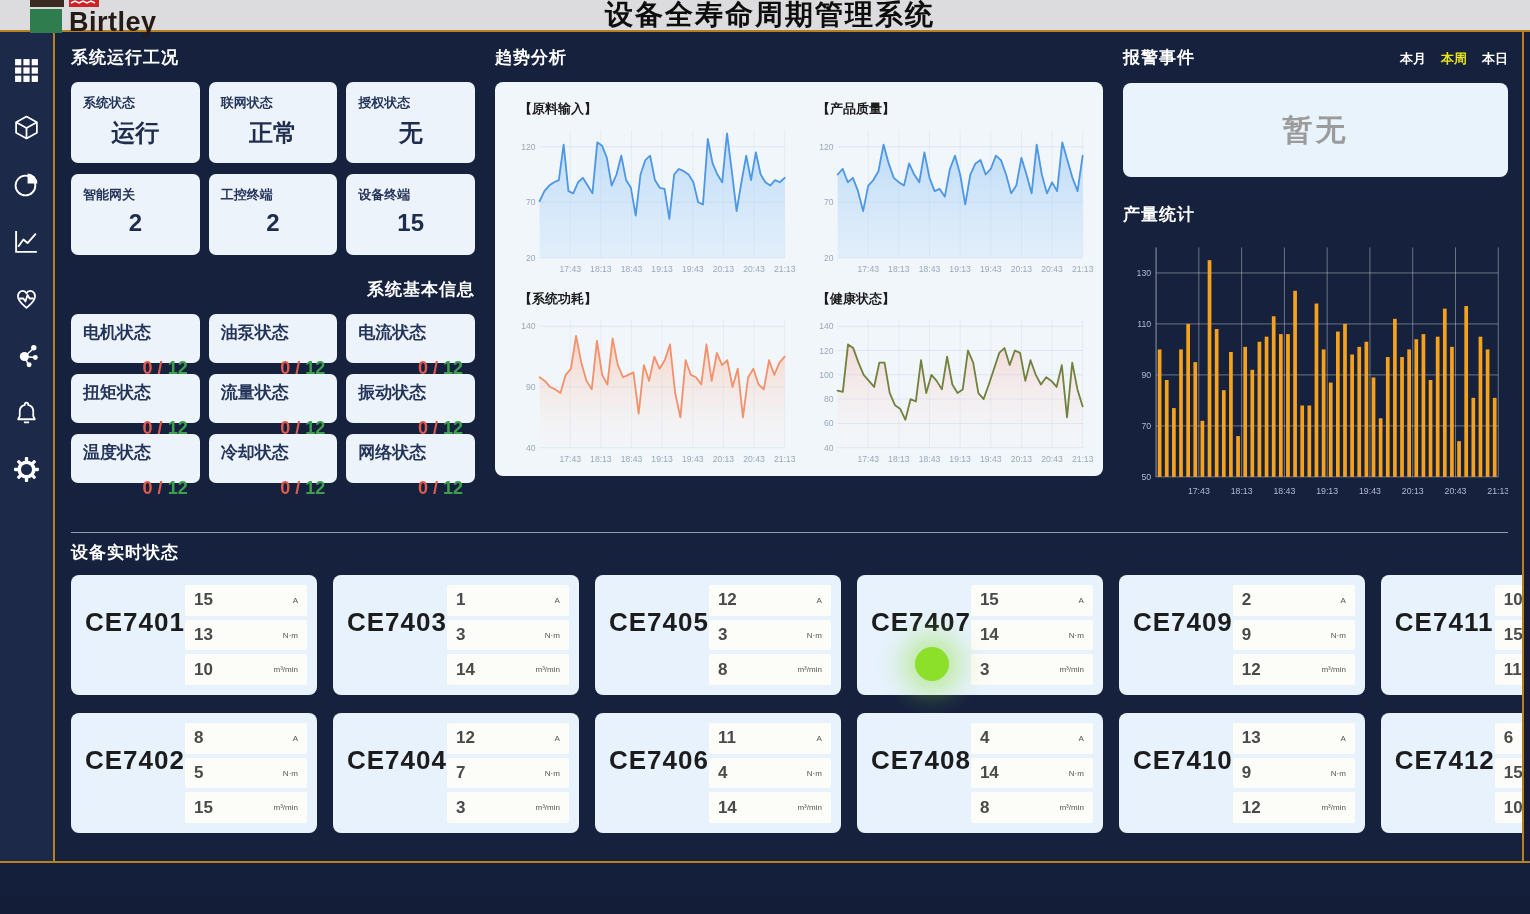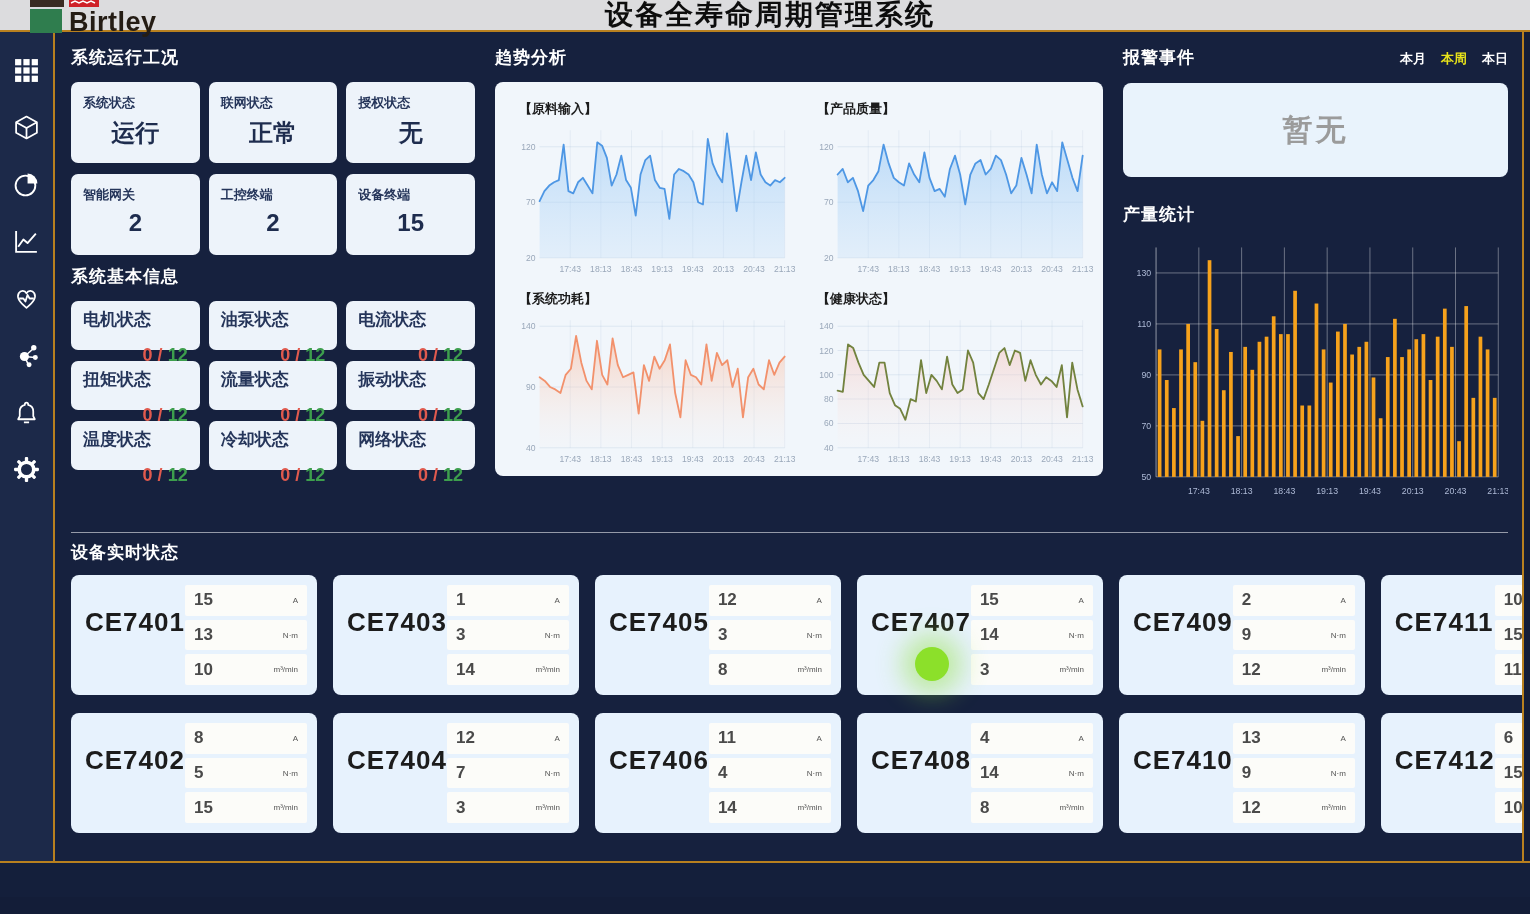--- a/index.html
+++ b/index.html
@@ -33,21 +33,21 @@
   .top-row { display:flex; gap:20px; height:476px; }
   .col-left { width:404px; flex:none; }
   .col-mid  { width:608px; flex:none; }
   .col-right{ flex:1; }
 
   
   .grid3 { display:grid; grid-template-columns:repeat(3,1fr); gap:11px 9px; margin-top:13px; }
   .stat-card { background:#edf3fa; border-radius:7px; height:81px; padding:12px 12px 8px; }
   .stat-label { color:#25355a; font-size:13px; font-weight:700; }
   .stat-value { color:#1e2c4e; font-size:24px; font-weight:700; text-align:center; margin-top:5px; }
-  .h-info { margin-top:10px; }
+  .h-info { margin-top:23px;text-align:right; }
   .info-card { background:#edf3fa; border-radius:7px; height:49px; padding:7px 12px 4px; }
   .info-label { color:#25355a; font-size:17px; font-weight:700; }
   .info-val { font-size:18px; font-weight:700; margin-top:14px;text-align:right; }
   .red { color:#e05a4e; } .green { color:#3d9e4d; }
 
   
   .trend-panel { margin-top:13px; background:#f1f6fb; border-radius:8px; padding:8px 6px 6px;
     display:grid; grid-template-columns:1fr 1fr; }
   .mini-chart { padding:4px 4px 0 6px; }
   .mini-title { color:#1c1c1c; font-size:13px; font-weight:700; margin:6px 0 2px 12px; }

